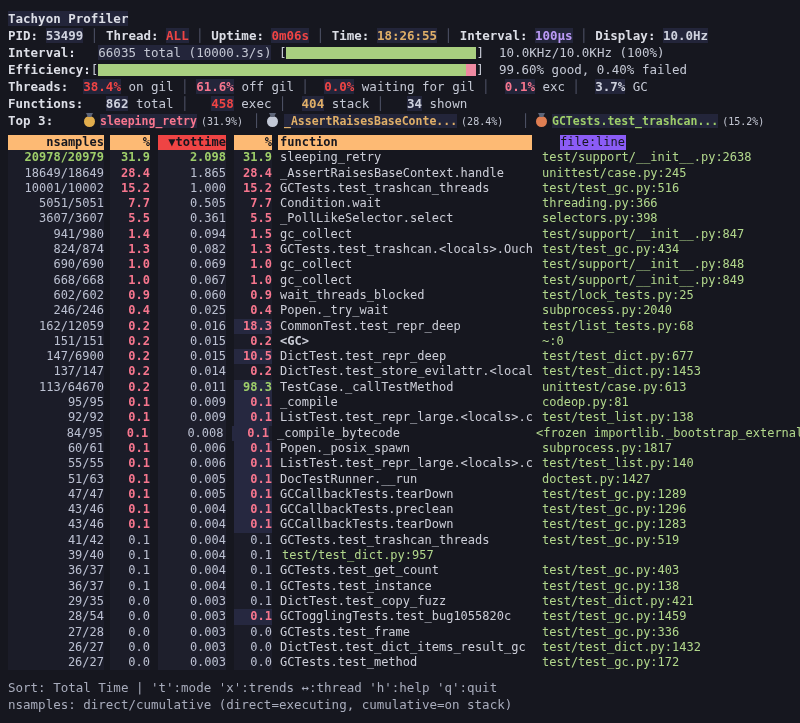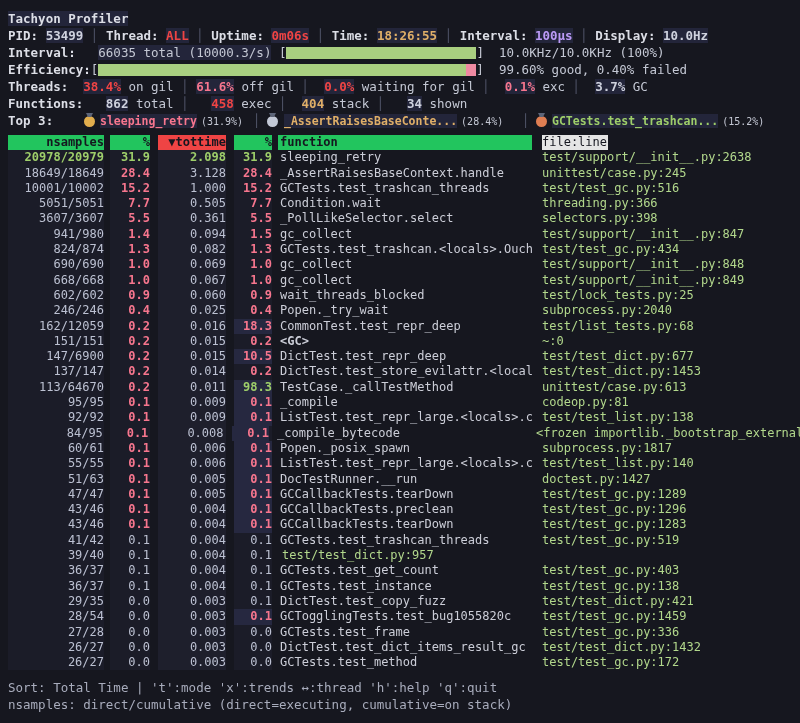--- a/index.html
+++ b/index.html
@@ -40,23 +40,23 @@
   .band{position:absolute;top:15.3px;height:520px;background:#1b1c28;z-index:0;}
   .band-sort{background:#1e1f2c;}
   .thead,.trow{display:flex;height:15.3px;line-height:15.3px;position:relative;z-index:1;}
   .cell{white-space:pre;overflow:hidden;}
   .ns{width:96px;text-align:right;}
   .p1{width:40px;margin-left:6px;text-align:right;}
   .tot{width:68px;margin-left:8px;text-align:right;}
   .p2{width:38px;margin-left:8px;text-align:right;}
   .fn{width:254px;margin-left:6px;padding-left:2px;box-sizing:border-box;}
   .fl{margin-left:10px;color:#b2d88c;}
-  .thead .hc{background:#22c55e;color:#15161f;font-weight:bold;}
+  .thead .hc{background:#fdba74;color:#15161f;font-weight:bold;}
   .thead .hc-sort{background:#ef4444;}
-  .thead .fl{color:#15161f;background:#e5e5e5;margin-left:10px;width:66px;flex:none;}
+  .thead .fl{color:#15161f;background:#8b5cf6;margin-left:28px;width:66px;flex:none;}
   .trow{color:#bcc1d2;}
   .trow .fn{color:#ccced8;}
   .c-g{color:#9ece6a;font-weight:bold;}
   .c-r{color:#f7768e;font-weight:bold;}
   .c-gn{color:#9ece6a;font-weight:bold;}
   .c-o{color:#e0af68;}
   .cellchip{background:#262840;}
 
   .foot{position:absolute;left:8px;top:679px;line-height:17px;white-space:pre;color:#a8acbc;}
 </style>
@@ -109,21 +109,21 @@
           <div class="cell ns c-g">20978/20979</div>
           <div class="cell p1 c-g">31.9</div>
           <div class="cell tot c-g">2.098</div>
           <div class="cell p2 c-g">31.9</div>
           <div class="cell fn ">sleeping_retry</div>
           <div class="cell fl">test/support/__init__.py:2638</div>
         </div>
         <div class="trow">
           <div class="cell ns ">18649/18649</div>
           <div class="cell p1 c-r">28.4</div>
-          <div class="cell tot ">3.128</div>
+          <div class="cell tot ">1.865</div>
           <div class="cell p2 c-r">28.4</div>
           <div class="cell fn c-o">_AssertRaisesBaseContext.handle</div>
           <div class="cell fl">unittest/case.py:245</div>
         </div>
         <div class="trow">
           <div class="cell ns ">10001/10002</div>
           <div class="cell p1 c-r">15.2</div>
           <div class="cell tot ">1.000</div>
           <div class="cell p2 c-r">15.2</div>
           <div class="cell fn c-o">GCTests.test_trashcan_threads</div>

